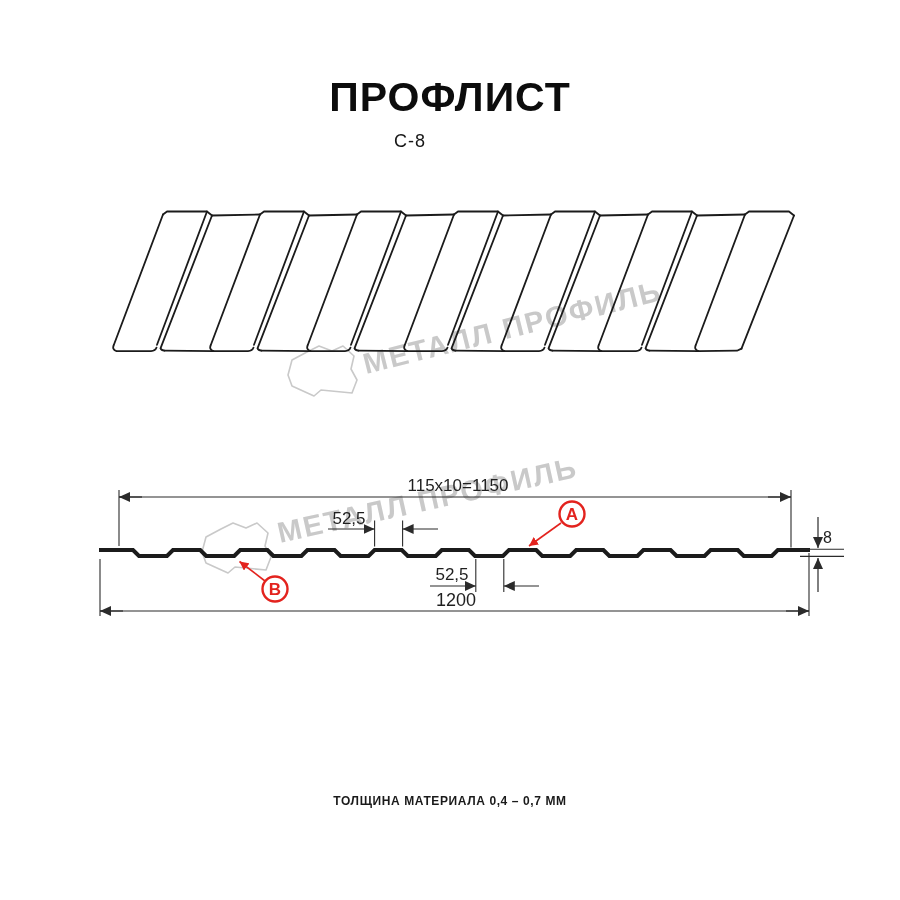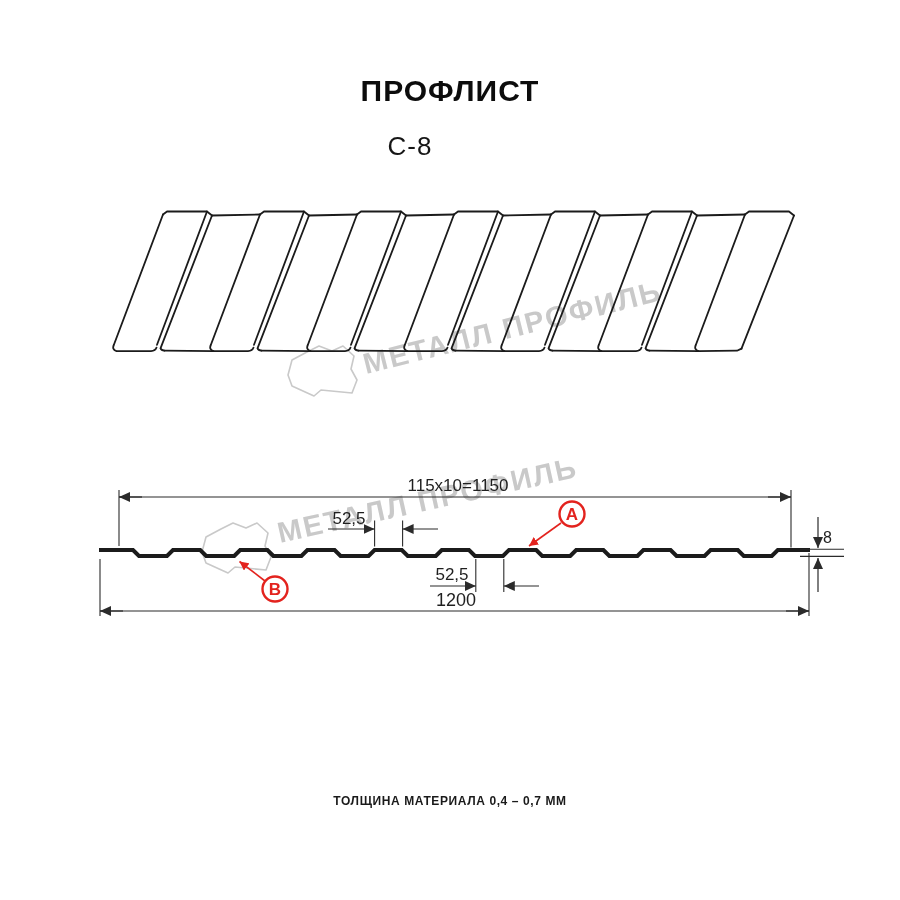--- a/index.html
+++ b/index.html
@@ -2,25 +2,25 @@
 <html><head>
 <meta charset="utf-8">
 <style>
   html,body{margin:0;padding:0;}
   body{
     width:900px;height:900px;position:relative;background:#ffffff;
     font-family:"Liberation Sans", sans-serif;overflow:hidden;
   }
   .title{
     position:absolute;left:0;top:74px;width:900px;text-align:center;
-    font-size:30px;font-weight:800;letter-spacing:1px;color:#0c0c0c;
+    font-size:41px;font-weight:800;letter-spacing:1px;color:#0c0c0c;
   }
   .model{
     position:absolute;left:0;top:131px;width:820px;text-align:center;
-    font-size:26px;font-weight:500;letter-spacing:1px;color:#161616;
+    font-size:18px;font-weight:500;letter-spacing:1px;color:#161616;
   }
   .footnote{
     position:absolute;left:0;top:794px;width:900px;text-align:center;
     font-size:12px;font-weight:600;letter-spacing:.6px;color:#1a1a1a;
   }
   svg{position:absolute;left:0;top:0;}
   .iso{stroke:#1b1b1b;stroke-width:1.8;fill:none;stroke-linejoin:round;stroke-linecap:round;}
   .profile{stroke:#1b1b1b;stroke-width:4;fill:none;stroke-linejoin:miter;}
   .dim{stroke:#2b2b2b;stroke-width:1.2;fill:none;}
   .ext{stroke:#2b2b2b;stroke-width:1.1;fill:none;}

